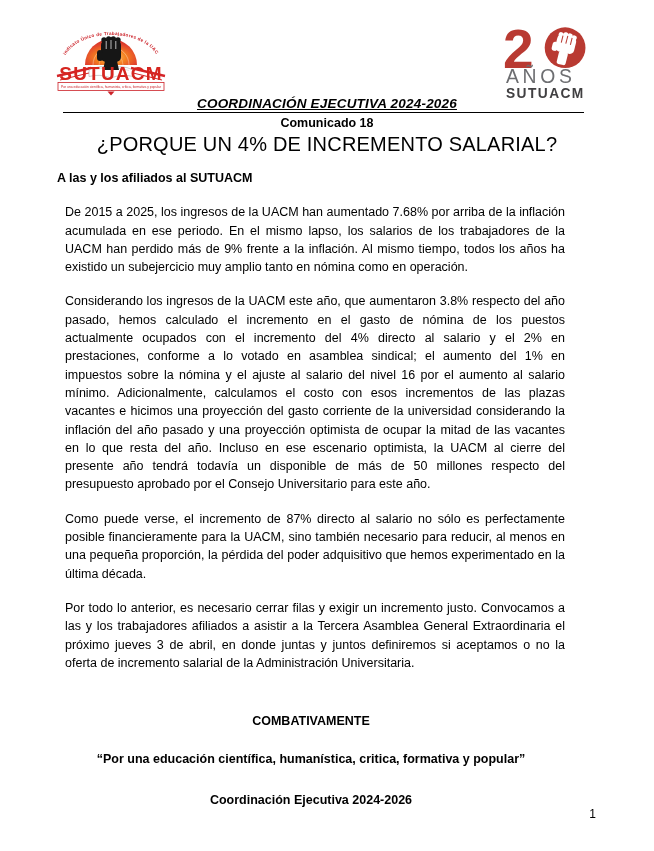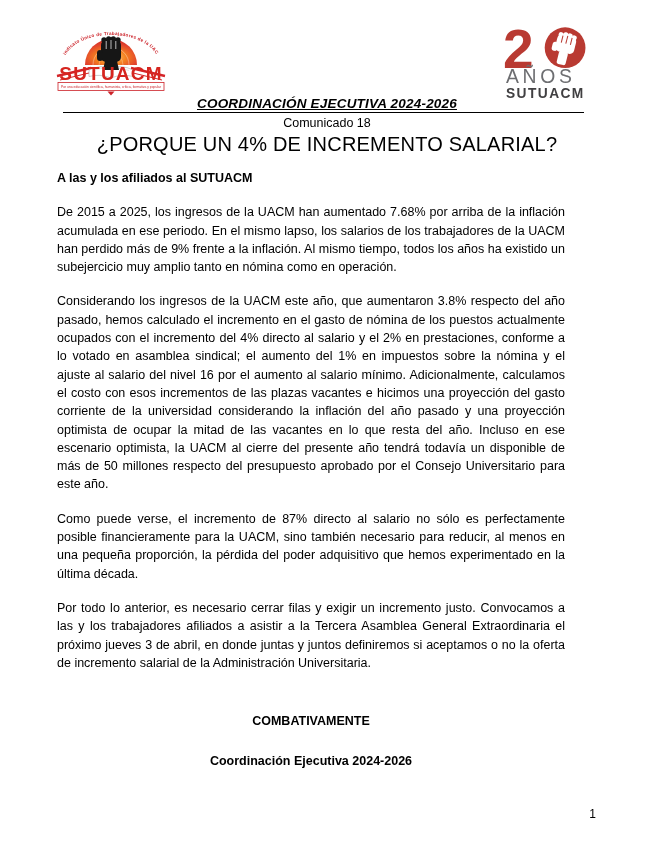--- a/index.html
+++ b/index.html
@@ -12,25 +12,25 @@
     overflow:hidden;
   }
   .logo-left{position:absolute;left:55px;top:24px;width:112px;height:74px;overflow:visible;}
   .logo-right{position:absolute;left:506px;top:27px;width:108px;height:72px;overflow:visible;}
   .header{padding-top:96px;text-align:center;}
   .coordination{
     font-size:13.5px;font-weight:bold;font-style:italic;
     text-decoration:underline;line-height:16px;letter-spacing:.2px;
   }
   .header-rule{width:521px;margin-left:63px;border-bottom:1.6px solid #000;margin-top:0px;}
-  .comunicado{font-size:12.5px;font-weight:normal;line-height:15px;margin-top:3px;}
+  .comunicado{font-size:12.5px;font-weight:bold;line-height:15px;margin-top:3px;}
   .doc-title{font-size:20px;font-weight:normal;line-height:24px;margin-top:1px;letter-spacing:.2px;}
   .content{padding:0 89px 0 57px;font-size:12.5px;line-height:18.3px;}
   .salutation{font-weight:bold;margin:13px 0 16px 0;text-align:left;}
-  .content p{margin:0 0 16px 0;text-align:justify;}
+  .content p{margin:0 0 16px 8px;text-align:justify;}
   .closing{font-weight:bold;text-align:center;margin:40px 0 0 0;}
   .motto{font-weight:bold;text-align:center;margin:20px 0 0 0;}
   .signature{font-weight:bold;text-align:center;margin:22px 0 0 0;}
   .signature div{line-height:18.3px;}
   .page-number{position:absolute;right:58px;bottom:30px;font-size:12px;}
 </style>
 </head>
 <body>
 
 <div class="page">
@@ -123,19 +123,20 @@
   </div>
 
   <div class="content">
     <div class="salutation">A las y los afiliados al SUTUACM</div>
     <p>De 2015 a 2025, los ingresos de la UACM han aumentado 7.68% por arriba de la inflación acumulada en ese periodo. En el mismo lapso, los salarios de los trabajadores de la UACM han perdido más de 9% frente a la inflación. Al mismo tiempo, todos los años ha existido un subejercicio muy amplio tanto en nómina como en operación.</p>
     <p>Considerando los ingresos de la UACM este año, que aumentaron 3.8% respecto del año pasado, hemos calculado el incremento en el gasto de nómina de los puestos actualmente ocupados con el incremento del 4% directo al salario y el 2% en prestaciones, conforme a lo votado en asamblea sindical; el aumento del 1% en impuestos sobre la nómina y el ajuste al salario del nivel 16 por el aumento al salario mínimo. Adicionalmente, calculamos el costo con esos incrementos de las plazas vacantes e hicimos una proyección del gasto corriente de la universidad considerando la inflación del año pasado y una proyección optimista de ocupar la mitad de las vacantes en lo que resta del año. Incluso en ese escenario optimista, la UACM al cierre del presente año tendrá todavía un disponible de más de 50 millones respecto del presupuesto aprobado por el Consejo Universitario para este año.</p>
     <p>Como puede verse, el incremento de 87% directo al salario no sólo es perfectamente posible financieramente para la UACM, sino también necesario para reducir, al menos en una pequeña proporción, la pérdida del poder adquisitivo que hemos experimentado en la última década.</p>
     <p>Por todo lo anterior, es necesario cerrar filas y exigir un incremento justo. Convocamos a las y los trabajadores afiliados a asistir a la Tercera Asamblea General Extraordinaria el próximo jueves 3 de abril, en donde juntas y juntos definiremos si aceptamos o no la oferta de incremento salarial de la Administración Universitaria.</p>
 
     <div class="closing">COMBATIVAMENTE</div>
+    <div class="motto">“Por una educación científica, humanística, critica, formativa y popular”</div>
     <div class="signature">
       <div>Coordinación Ejecutiva 2024-2026</div>
     </div>
   </div>
 
   <div class="page-number">1</div>
 </div>
 
 </body></html>

